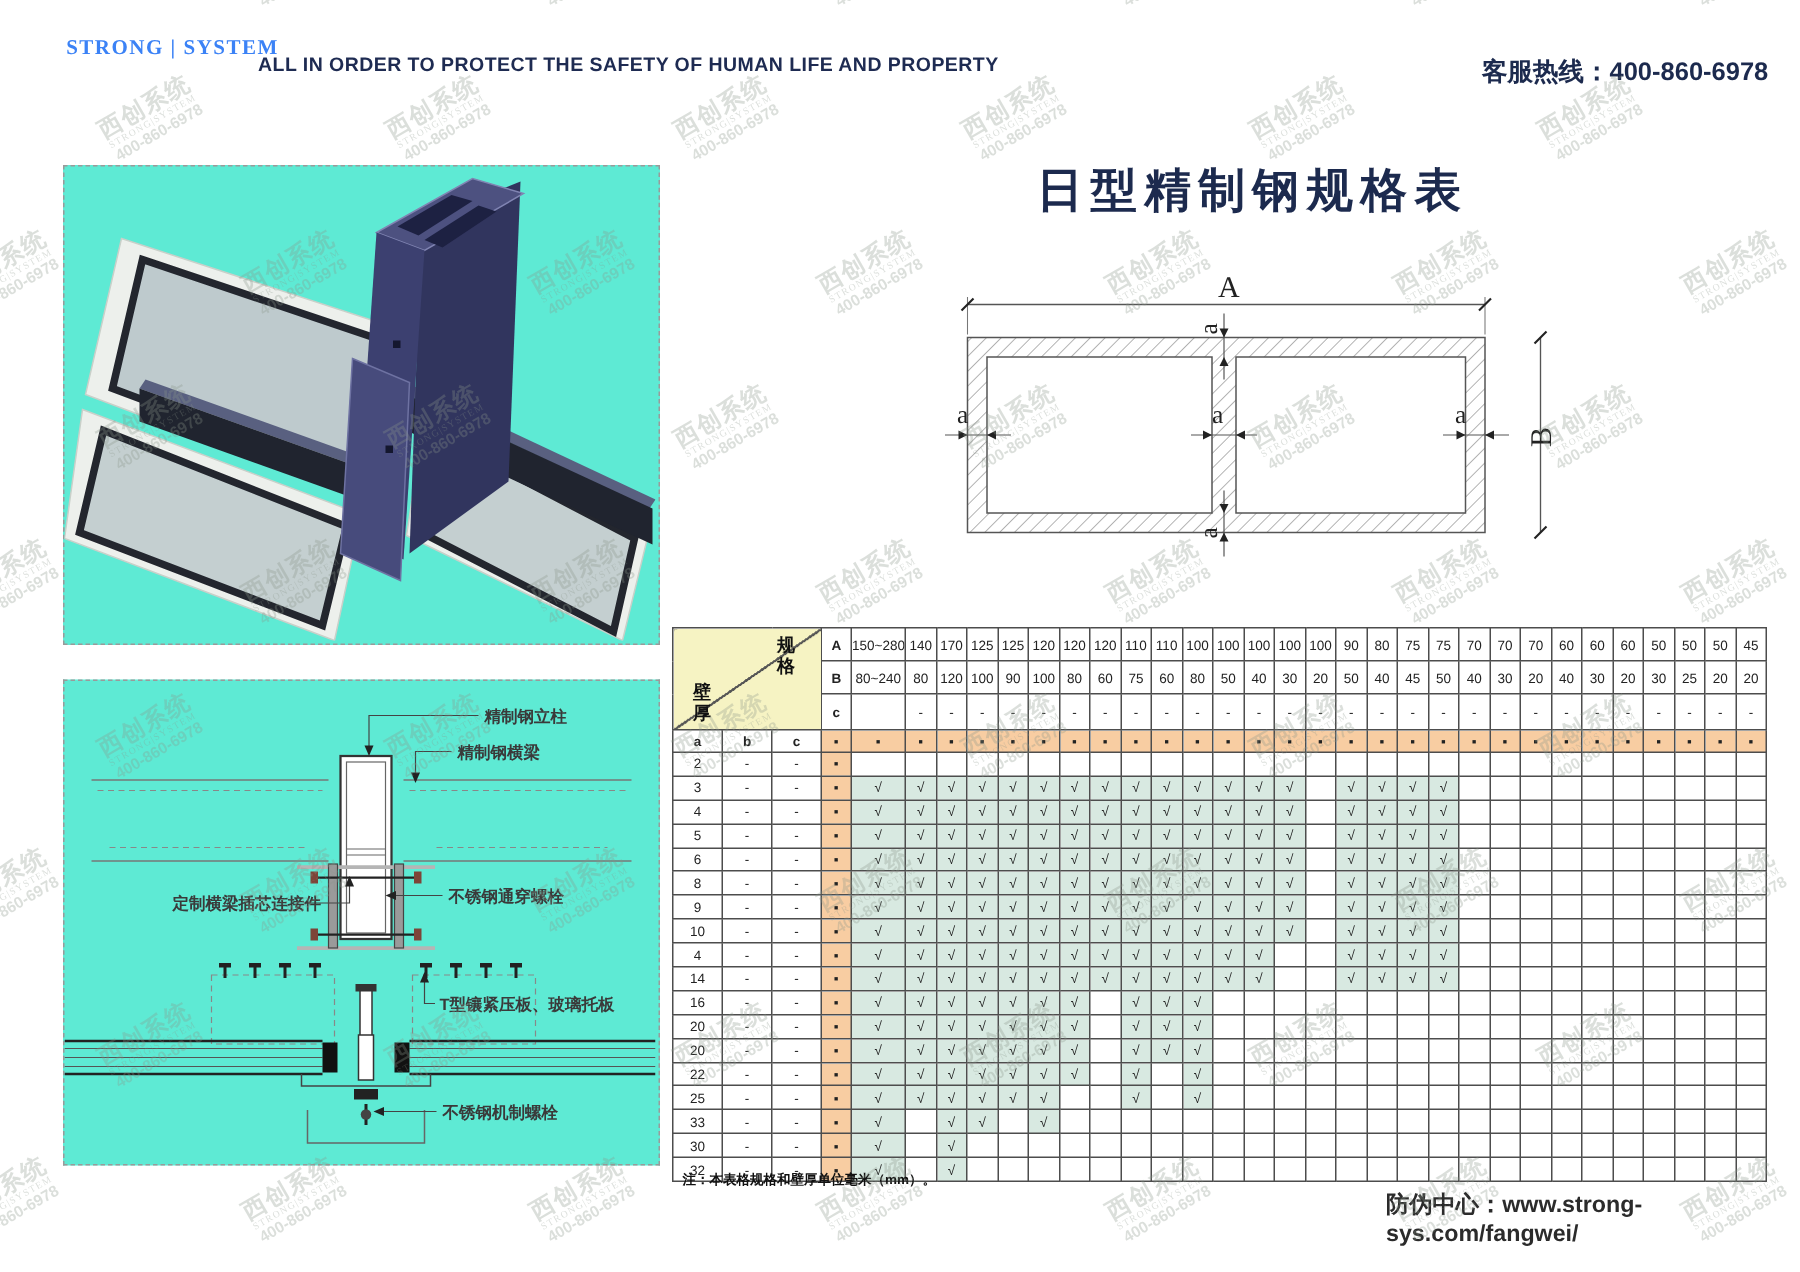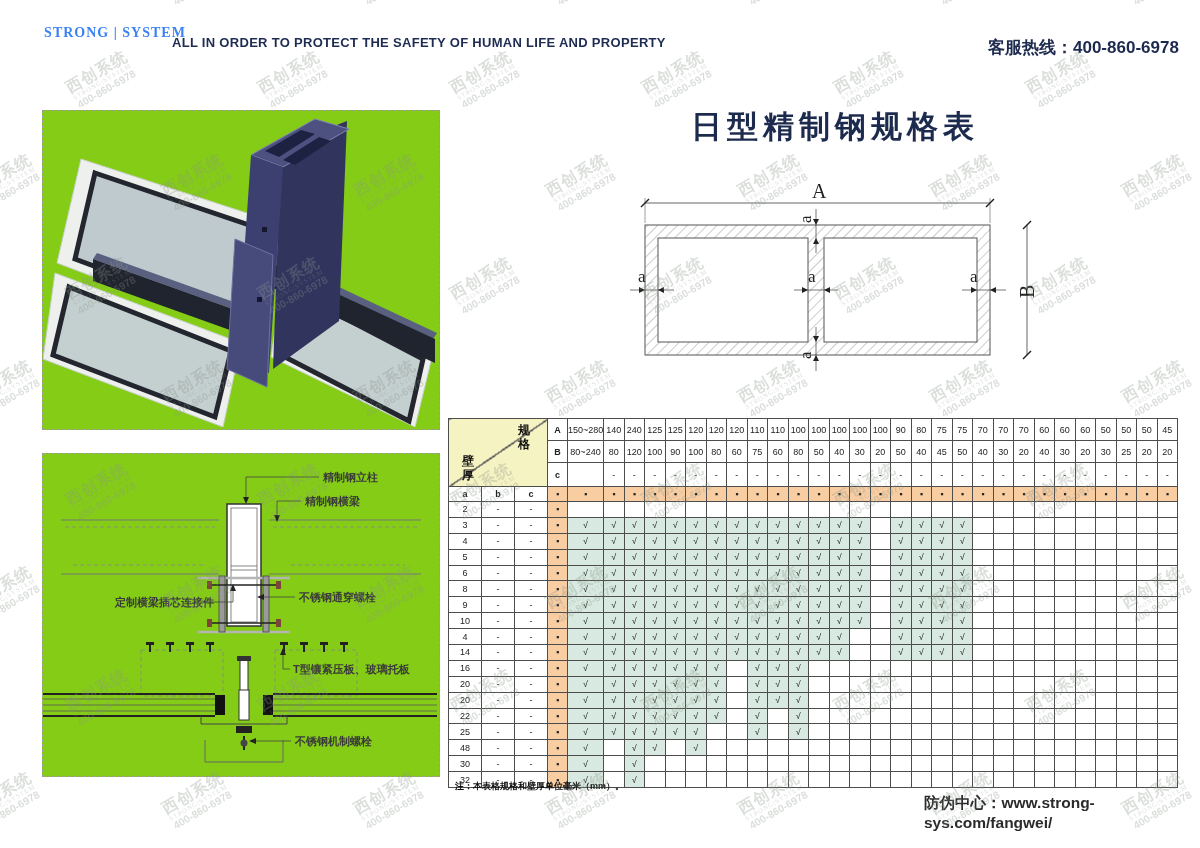--- a/index.html
+++ b/index.html
@@ -8,21 +8,21 @@
   
   .hdr-logo{position:absolute;left:40px;top:24px;width:150px;text-align:center;}
   .hdr-logo .cn{font-size:31px;font-weight:bold;color:#1e2b52;letter-spacing:1px;line-height:32px;}
   .hdr-logo .reg{font-size:11px;vertical-align:super;color:#1e2b52;font-weight:bold;}
   .hdr-logo .en{font-family:"Liberation Serif",serif;font-size:14px;font-weight:bold;color:#3b82f6;letter-spacing:1px;margin-top:1px;}
   .hdr-slogan{position:absolute;left:172px;top:30px;}
   .hdr-slogan .cn{font-size:19px;font-weight:bold;color:#1e2b52;letter-spacing:1.5px;}
   .hdr-slogan .en{font-size:13px;font-weight:bold;color:#1e2b52;letter-spacing:.3px;margin-top:5px;}
   .hdr-hotline{position:absolute;left:988px;top:36px;font-size:17px;font-weight:bold;color:#1c2a4e;}
   
-  .panel{position:absolute;border:1px dashed #9a9a9a;background:#84cc16;}
+  .panel{position:absolute;border:1px dashed #9a9a9a;background:#5eead4;}
   .panel1{left:42px;top:110px;width:396px;height:318px;}
   .panel2{left:42px;top:453px;width:396px;height:322px;}
   .panel svg{position:absolute;left:0;top:0;}
   .dlabel{position:absolute;font-size:11px;color:#3a3a3a;font-weight:bold;white-space:nowrap;}
   
   .sheet-title{position:absolute;left:600px;top:106px;width:470px;text-align:center;
                font-size:31px;font-weight:bold;color:#1c2a4e;letter-spacing:5px;}
   .diagram{position:absolute;left:630px;top:183px;}
   .dimtext{font-family:"Liberation Serif",serif;font-size:20px;fill:#222;}
   .dimtext-s{font-family:"Liberation Serif",serif;font-size:17px;fill:#222;}
@@ -296,21 +296,21 @@
           </colgroup>
           <tbody>
             <tr class="h1">
               <td class="corner" rowspan="3" colspan="3">
           <div class="corner-spec">规格</div>
           <div class="corner-wall">壁厚</div>
               </td>
               <td class="lab">A</td>
               <td class="sp">150~280</td>
               <td class="sp">140</td>
-              <td class="sp">240</td>
+              <td class="sp">170</td>
               <td class="sp">125</td>
               <td class="sp">125</td>
               <td class="sp">120</td>
               <td class="sp">120</td>
               <td class="sp">120</td>
               <td class="sp">110</td>
               <td class="sp">110</td>
               <td class="sp">100</td>
               <td class="sp">100</td>
               <td class="sp">100</td>
@@ -949,21 +949,21 @@
               <td class="emp"></td>
               <td class="emp"></td>
               <td class="emp"></td>
               <td class="emp"></td>
               <td class="emp"></td>
               <td class="emp"></td>
               <td class="emp"></td>
               <td class="emp"></td>
             </tr>
             <tr class="body">
-              <td class="num">48</td>
+              <td class="num">33</td>
               <td class="dsh">-</td>
               <td class="dsh">-</td>
               <td class="or">▪</td>
               <td class="ck">√</td>
               <td class="emp"></td>
               <td class="ck">√</td>
               <td class="ck">√</td>
               <td class="emp"></td>
               <td class="ck">√</td>
               <td class="emp"></td>

